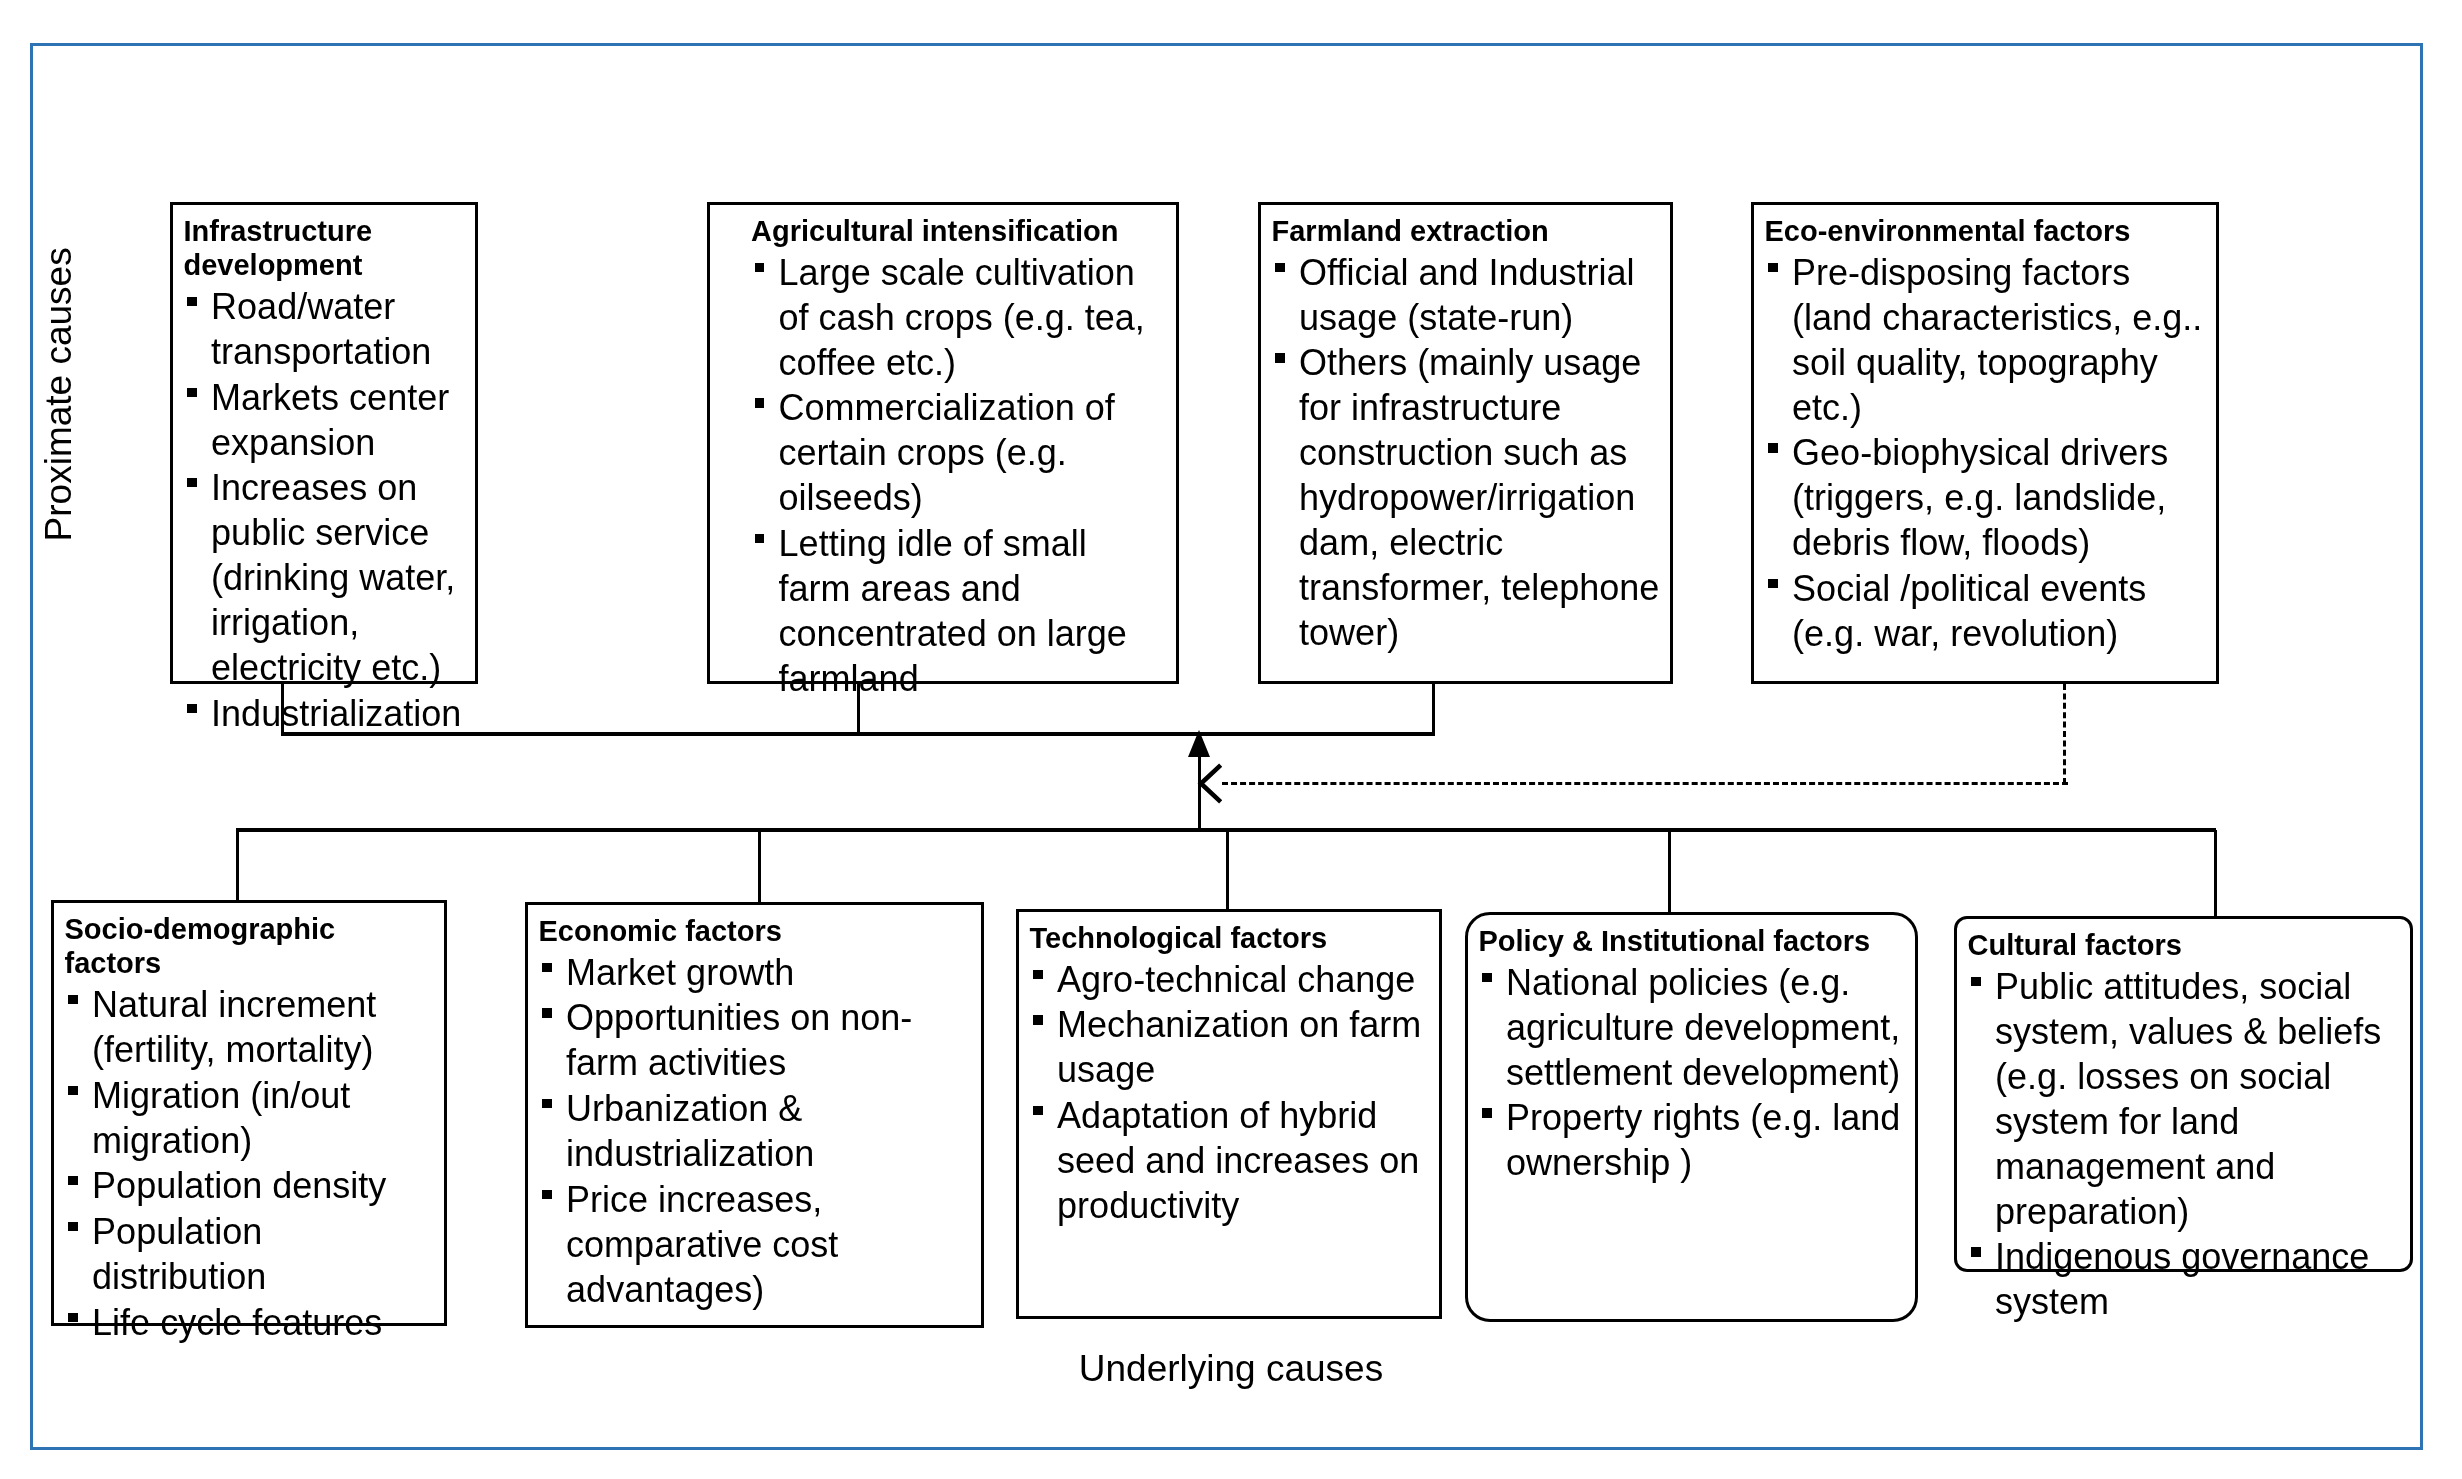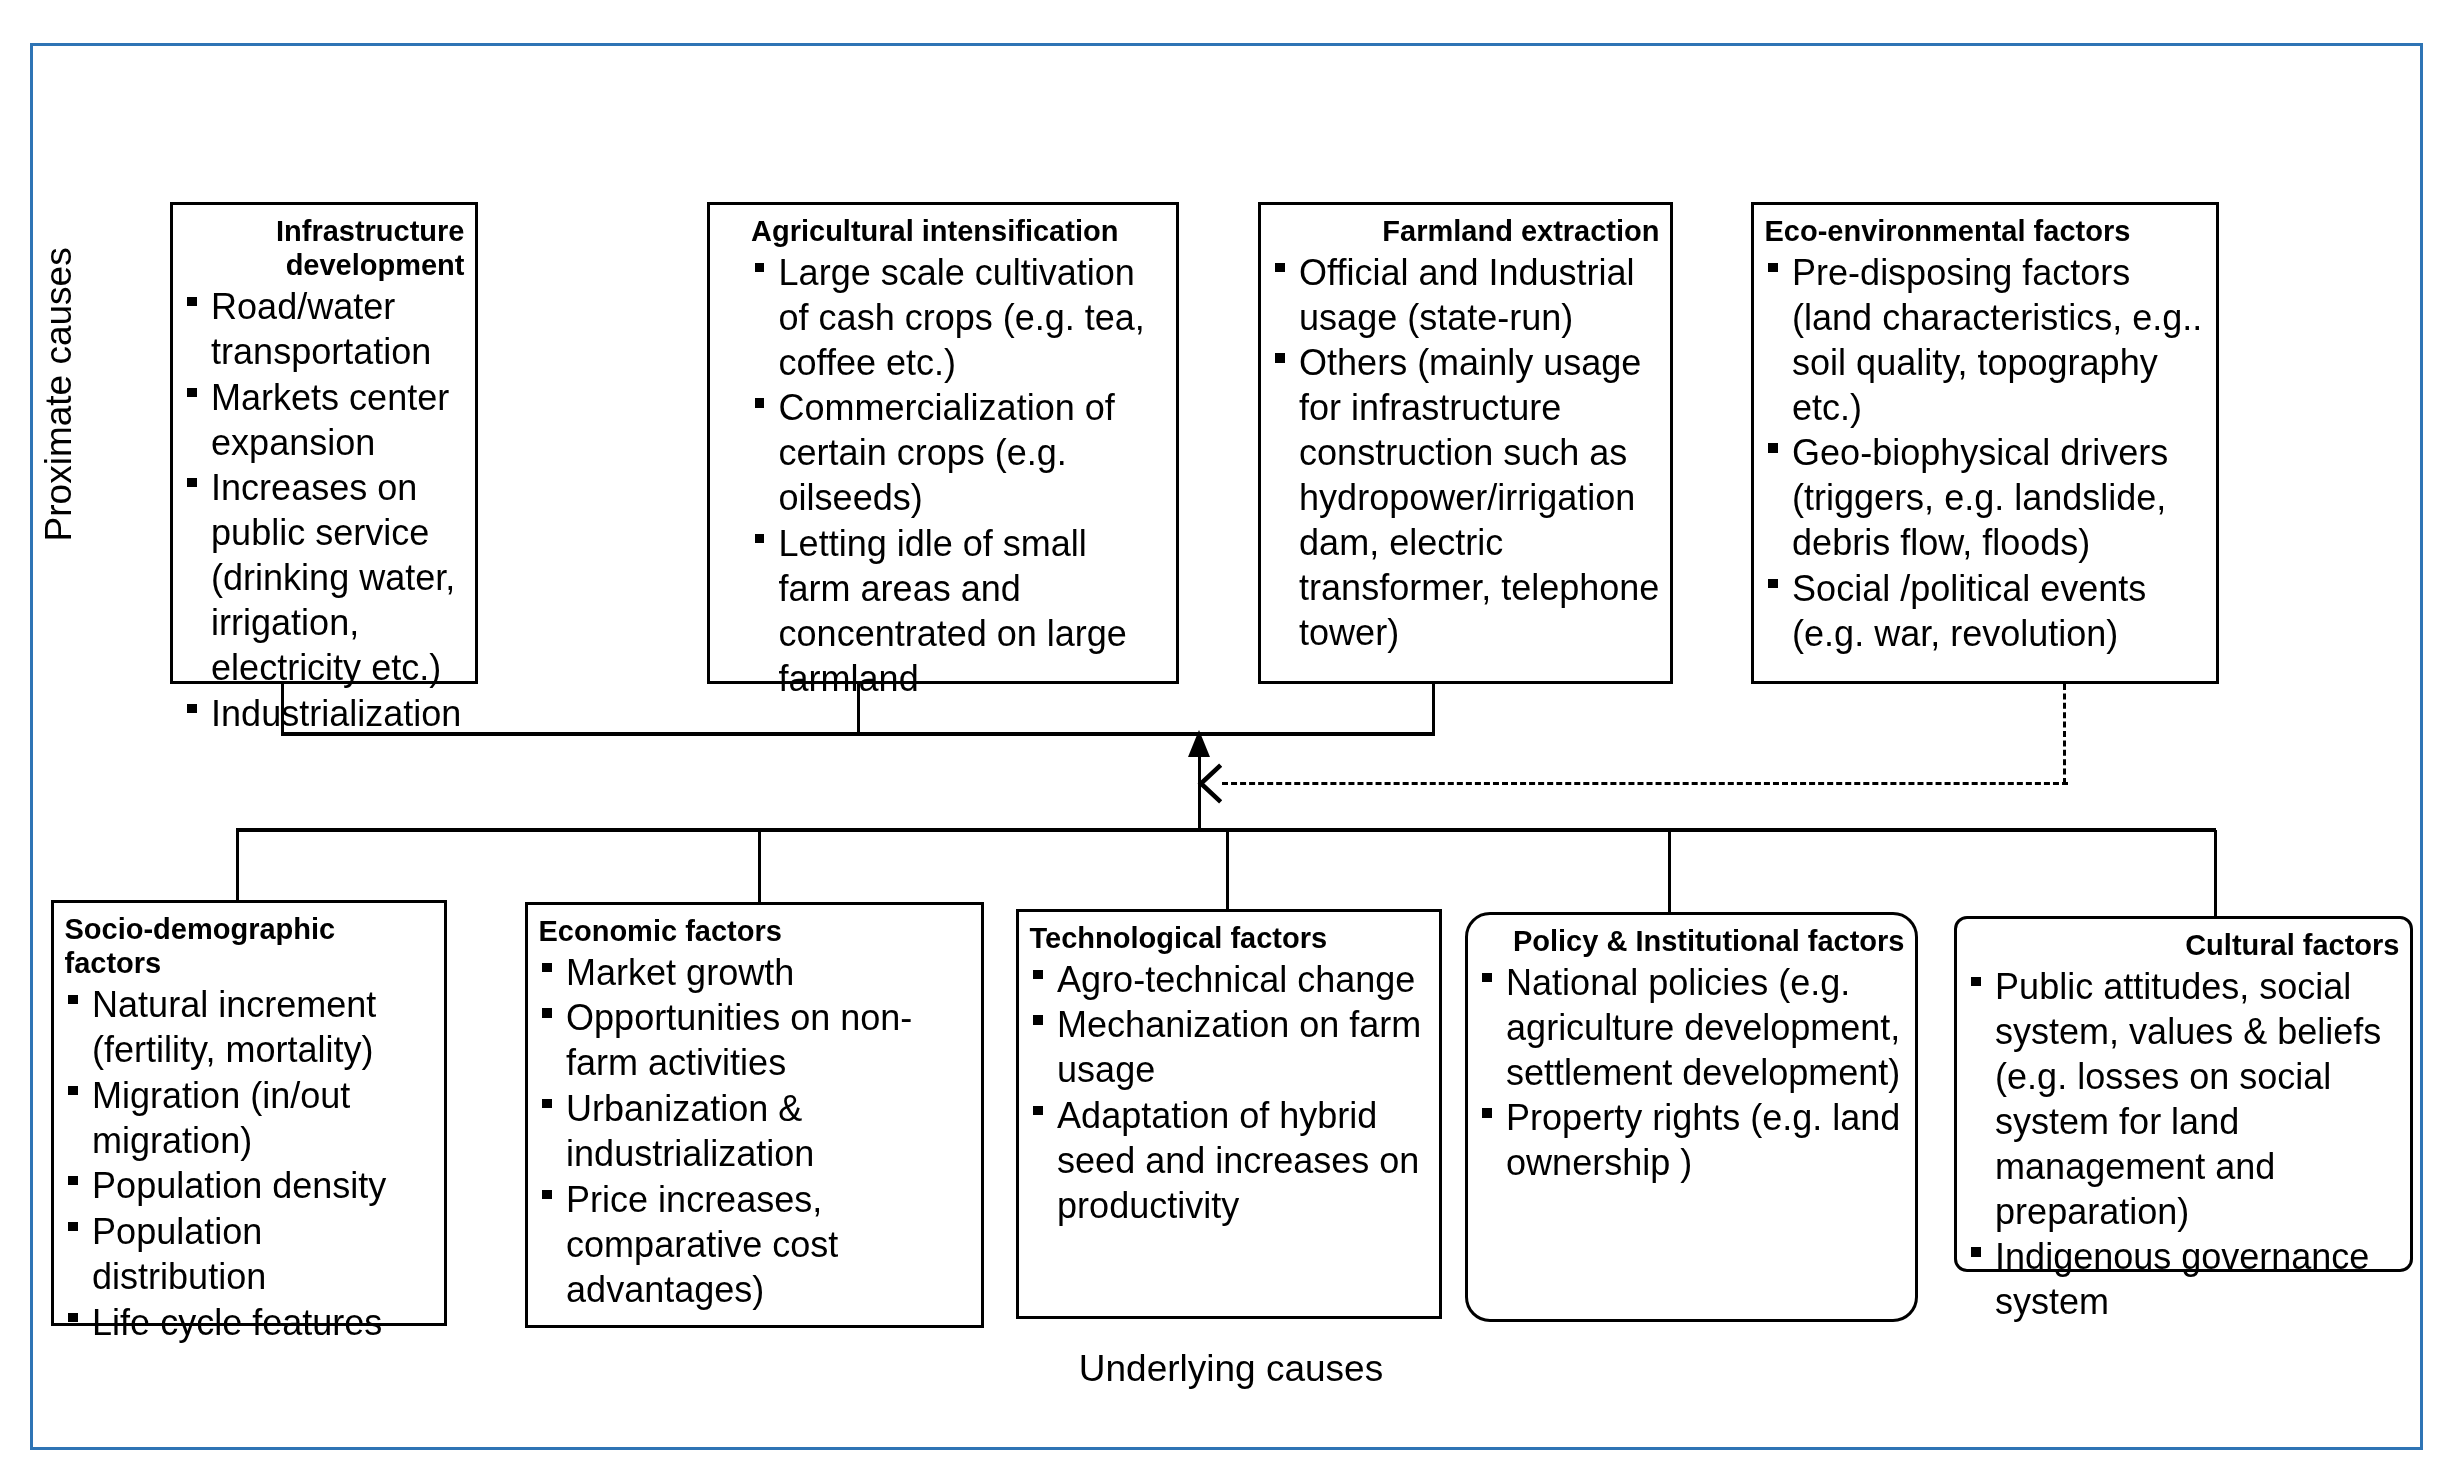--- a/index.html
+++ b/index.html
@@ -24,21 +24,21 @@
   }
 
   
   .card{
     position:absolute;border:3.3px solid #000;box-sizing:border-box;background:#fff;
     padding:9.2px 10.5px 6.6px 10.5px;
   }
   .card-title{
     font-weight:bold;font-size:29px;line-height:1.18;margin:0 0 1.3px 0;
   }
-  .t-center{text-align:right;}
+  .t-center{text-align:left;}
   .t-left{text-align:left;}
   .bullets{list-style:none;margin:0;padding:0;}
   .bullets li{
     position:relative;font-size:36px;line-height:1.25;
     padding-left:27.6px;margin:0 0 0.7px 0;
   }
   .bullets li:before{
     content:"";position:absolute;left:3.9px;top:13px;
     width:9.2px;height:9.2px;background:#000;
   }

